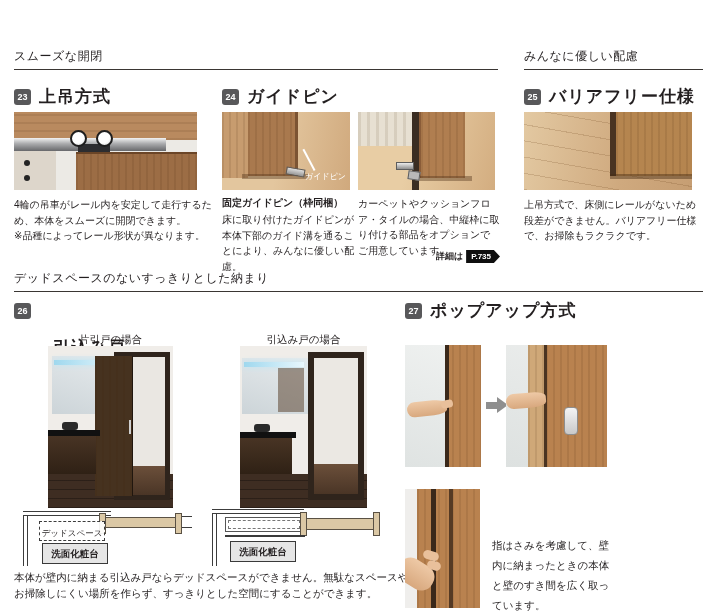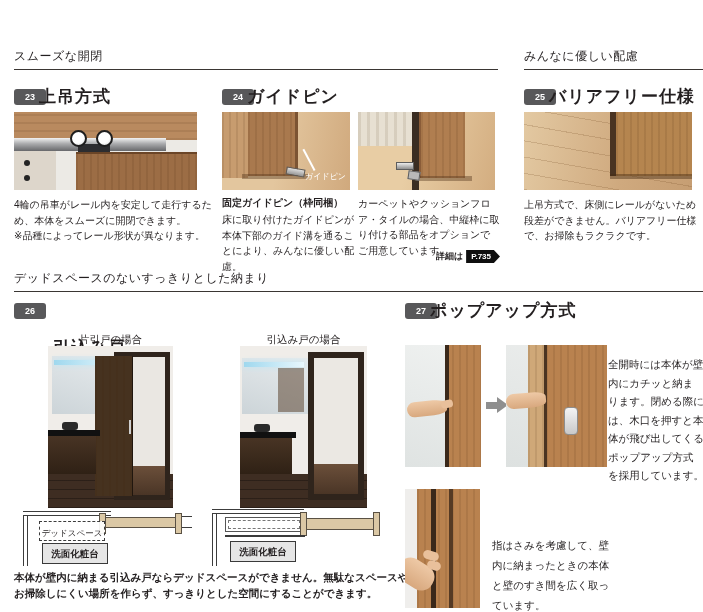--- a/index.html
+++ b/index.html
@@ -4,21 +4,21 @@
 <style>
   html,body{margin:0;padding:0;background:#ffffff;}
   .page{position:relative;width:703px;height:612px;background:#ffffff;overflow:hidden;
         font-family:"Liberation Sans","DejaVu Sans",sans-serif;color:#231f20;}
   .abs{position:absolute;}
   .hdrbar{background:#c4bbb1;text-align:center;font-weight:bold;font-size:13px;
           letter-spacing:3px;line-height:22px;color:#2b2520;}
   .subhead{font-size:12px;letter-spacing:0.5px;color:#231f20;}
   .rule{border-top:1px solid #3a3633;height:0;}
   .badge{background:#58585a;color:#ffffff;font-size:9px;font-weight:bold;text-align:center;
-         width:32px;height:16px;line-height:16px;border-radius:3px;}
+         width:17px;height:16px;line-height:16px;border-radius:3px;}
   .ftitle{font-size:17px;font-weight:bold;letter-spacing:1px;color:#231f20;}
   .body10{font-size:10px;line-height:15.5px;color:#231f20;}
   .bheading{font-size:10px;font-weight:bold;margin-bottom:2px;color:#231f20;}
   .photolabel{font-size:10.5px;text-align:center;color:#231f20;}
   .photo{overflow:hidden;}
   .grainV{background-image:repeating-linear-gradient(90deg,rgba(60,30,5,.10) 0 2px,rgba(255,255,255,0) 2px 7px);}
   .grainH{background-image:repeating-linear-gradient(0deg,rgba(60,30,5,.10) 0 2px,rgba(255,255,255,0) 2px 8px);}
   .tan{background:#dbc8a5;border:1px solid #5a5144;box-sizing:border-box;}
   .wallv{border-left:1.3px solid #3c3c3c;border-right:1.3px solid #3c3c3c;box-sizing:border-box;background:#fff;}
   .wallh{border-top:1.3px solid #3c3c3c;border-bottom:1.3px solid #3c3c3c;box-sizing:border-box;background:#fff;}
@@ -166,21 +166,21 @@
     <div class="abs" style="left:20px;top:9px;width:78px;height:15px;background:#ffffff;border:1px solid #555555;box-sizing:border-box;">
       <div class="abs" style="left:2px;top:2px;right:2px;bottom:2px;border:1px dashed #777777;"></div>
     </div>
     <div class="abs tan" style="left:101px;top:10px;width:70px;height:12px;"></div>
     <div class="abs tan" style="left:95px;top:4px;width:7px;height:24px;"></div>
     <div class="abs tan" style="left:168px;top:4px;width:7px;height:24px;"></div>
     <div class="abs" style="left:20px;top:27px;width:80px;border-top:2px solid #3a3a3a;"></div>
     <div class="abs vanity" style="left:25px;top:33px;width:66px;height:21px;line-height:19px;">洗面化粧台</div>
   </div>
 
-  <div class="abs body10" style="left:14px;top:569px;width:400px;line-height:16px;font-size:10.5px;font-weight:bold;">本体が壁内に納まる引込み戸ならデッドスペースができません。無駄なスペースやお掃除しにくい場所を作らず、すっきりとした空間にすることができます。</div>
+  <div class="abs body10" style="left:14px;top:569px;width:400px;line-height:16px;font-size:10.5px;">本体が壁内に納まる引込み戸ならデッドスペースができません。無駄なスペースやお掃除しにくい場所を作らず、すっきりとした空間にすることができます。</div>
 
   <div class="abs photo" style="left:405px;top:345px;width:76px;height:122px;background:linear-gradient(200deg,#f0f2f1,#dfe3e2);">
     <div class="abs grainV" style="left:40px;top:0;width:36px;height:122px;background-color:#b9824f;"></div>
     <div class="abs" style="left:40px;top:0;width:4px;height:122px;background:#3a281a;"></div>
     <div class="abs hand" style="left:2px;top:56px;width:40px;height:15px;transform:rotate(-6deg);"></div>
     <div class="abs finger" style="left:36px;top:55px;width:12px;height:8px;transform:rotate(-10deg);"></div>
   </div>
 
   <div class="abs" style="left:486px;top:397px;width:22px;height:17px;">
     <div class="abs" style="left:0;top:5px;width:11px;height:7px;background:#8f8f8f;"></div>
@@ -188,21 +188,20 @@
   </div>
 
   <div class="abs photo" style="left:506px;top:345px;width:101px;height:122px;background:linear-gradient(200deg,#eceeed,#dde1e0);">
     <div class="abs grainV" style="left:22px;top:0;width:18px;height:122px;background-color:#cfa878;"></div>
     <div class="abs grainV" style="left:40px;top:0;width:61px;height:122px;background-color:#b9824f;"></div>
     <div class="abs" style="left:38px;top:0;width:3px;height:122px;background:#4a3422;"></div>
     <div class="abs" style="left:58px;top:62px;width:14px;height:28px;border-radius:4px;background:linear-gradient(180deg,#f4f4f4,#c9c9c9);border:1px solid #8e8e8e;box-sizing:border-box;"></div>
     <div class="abs hand" style="left:0;top:48px;width:40px;height:15px;transform:rotate(-5deg);"></div>
   </div>
 
-  <div class="abs body10" style="left:608px;top:355px;width:96px;font-size:10.5px;line-height:18.5px;">全開時には本体が壁内にカチッと納まります。閉める際には、木口を押すと本体が飛び出してくるポップアップ方式を採用しています。</div>
 
   <div class="abs photo" style="left:405px;top:489px;width:75px;height:119px;background:#efeeec;">
     <div class="abs grainV" style="left:12px;top:0;width:63px;height:119px;background-color:#b9824f;"></div>
     <div class="abs" style="left:26px;top:0;width:5px;height:119px;background:#3a281a;"></div>
     <div class="abs" style="left:44px;top:0;width:4px;height:119px;background:#553a24;"></div>
     <div class="abs hand" style="left:-8px;top:72px;width:38px;height:26px;border-radius:12px;transform:rotate(32deg);"></div>
     <div class="abs finger" style="left:18px;top:62px;width:16px;height:9px;transform:rotate(18deg);"></div>
     <div class="abs finger" style="left:22px;top:72px;width:14px;height:9px;transform:rotate(18deg);"></div>
   </div>
 

